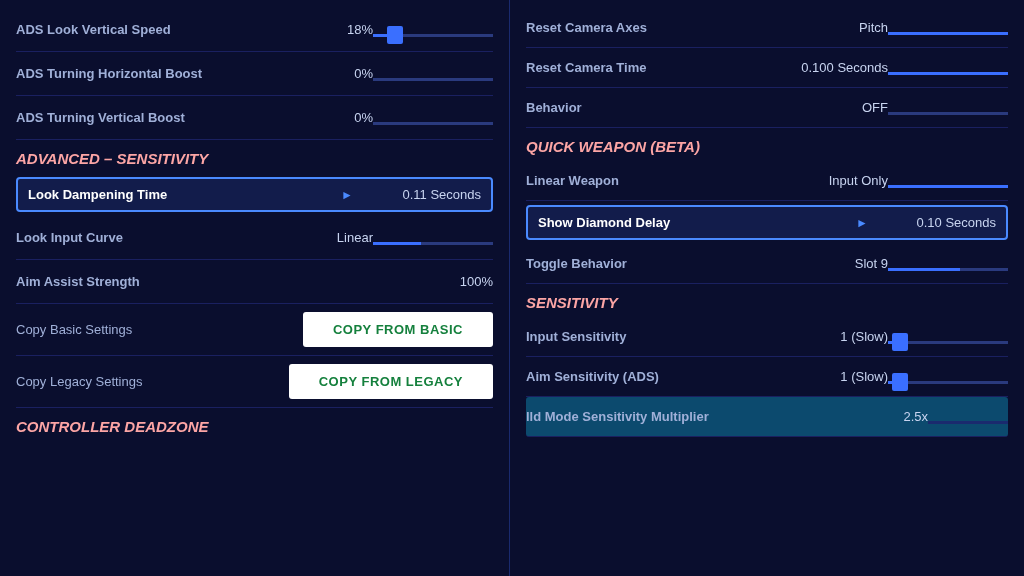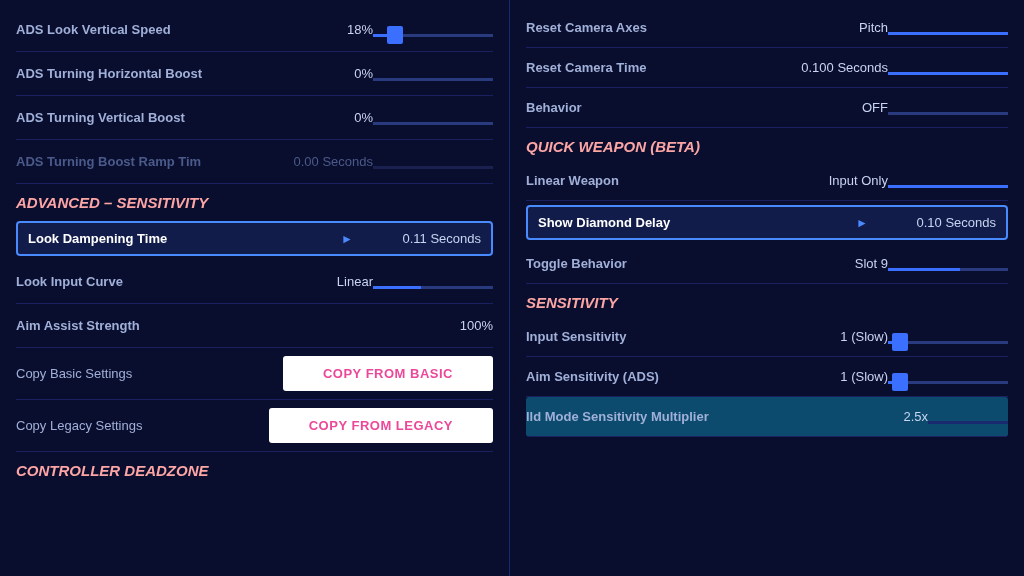--- a/index.html
+++ b/index.html
@@ -90,25 +90,25 @@
       color: #ffffff;
       font-weight: bold;
     }
     .arrow-icon {
       color: #4a8aff;
       font-size: 12px;
       margin: 0 8px;
     }
     .copy-btn {
       background: white;
-      color: #ec4899;
+      color: #15803d;
       font-weight: bold;
       font-size: 13px;
       border: none;
-      padding: 10px 40px;
+      padding: 10px 30px;
       border-radius: 3px;
       cursor: pointer;
       text-transform: uppercase;
       letter-spacing: 0.5px;
     }
     .btn-row {
       display: flex;
       align-items: center;
       justify-content: space-between;
       padding: 8px 0;
@@ -160,27 +160,20 @@
   <div class="setting-row">
     <span class="setting-label">ADS Turning Vertical Boost</span>
     <div class="slider-with-value">
       <span class="setting-value">0%</span>
       <div class="slider-track">
         <div class="slider-fill" style="width:0%"></div>
       </div>
     </div>
   </div>
 
-  <div class="setting-row">
-    <span class="setting-label disabled">ADS Turning Boost Ramp Tim</span>
-    <div class="slider-with-value">
-      <span class="setting-value" style="color:#4a5a8a">0.00 Seconds</span>
-      <div class="slider-track" style="background:#1a2050"></div>
-    </div>
-  </div>
 
   <div class="section-title">ADVANCED – SENSITIVITY</div>
 
   <div class="highlighted-row">
     <span class="setting-label" style="color:#fff;font-weight:bold">Look Dampening Time</span>
     <span class="arrow-icon">►</span>
     <span class="setting-value">0.11 Seconds</span>
   </div>
 
   <div class="setting-row">

